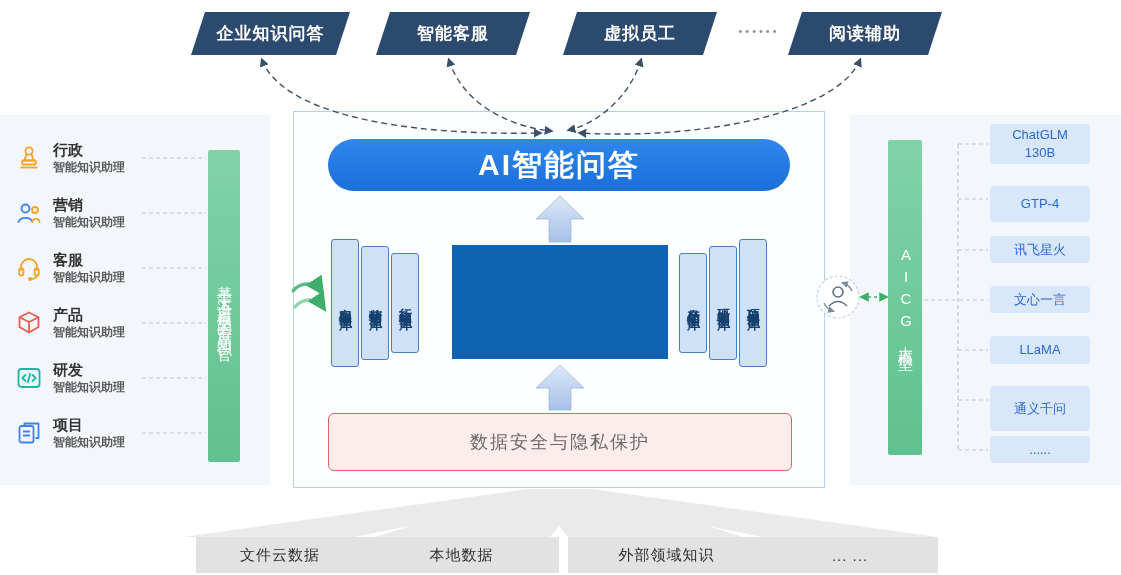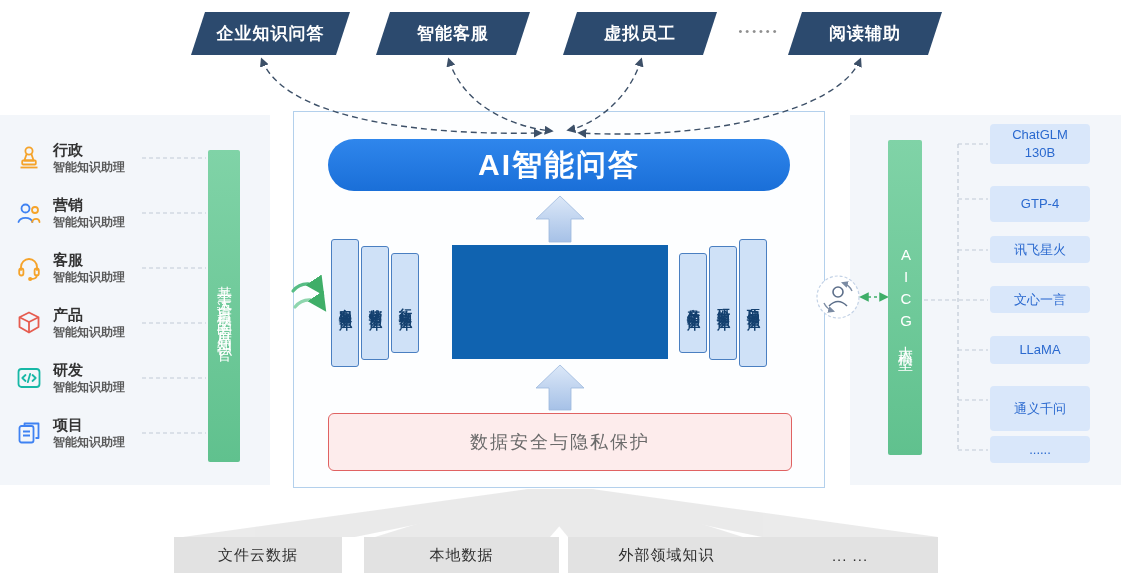--- a/index.html
+++ b/index.html
@@ -255,16 +255,16 @@
 
 <div class="model-chip" style="top:124px;height:40px">ChatGLM
 130B</div>
 <div class="model-chip" style="top:186px;height:36px">GTP-4</div>
 <div class="model-chip" style="top:236px;height:27px">讯飞星火</div>
 <div class="model-chip" style="top:286px;height:27px">文心一言</div>
 <div class="model-chip" style="top:336px;height:28px">LLaMA</div>
 <div class="model-chip" style="top:386px;height:45px">通义千问</div>
 <div class="model-chip" style="top:436px;height:27px">......</div>
 
-<div class="src-box" style="left:174px;width:168px">文件云数据</div>
+<div class="src-box" style="left:196px;width:168px">文件云数据</div>
 <div class="src-box" style="left:364px;width:195px">本地数据</div>
 <div class="src-box" style="left:568px;width:197px">外部领域知识</div>
 <div class="src-box" style="left:762px;width:176px">... ...</div>
 
 </body></html>

